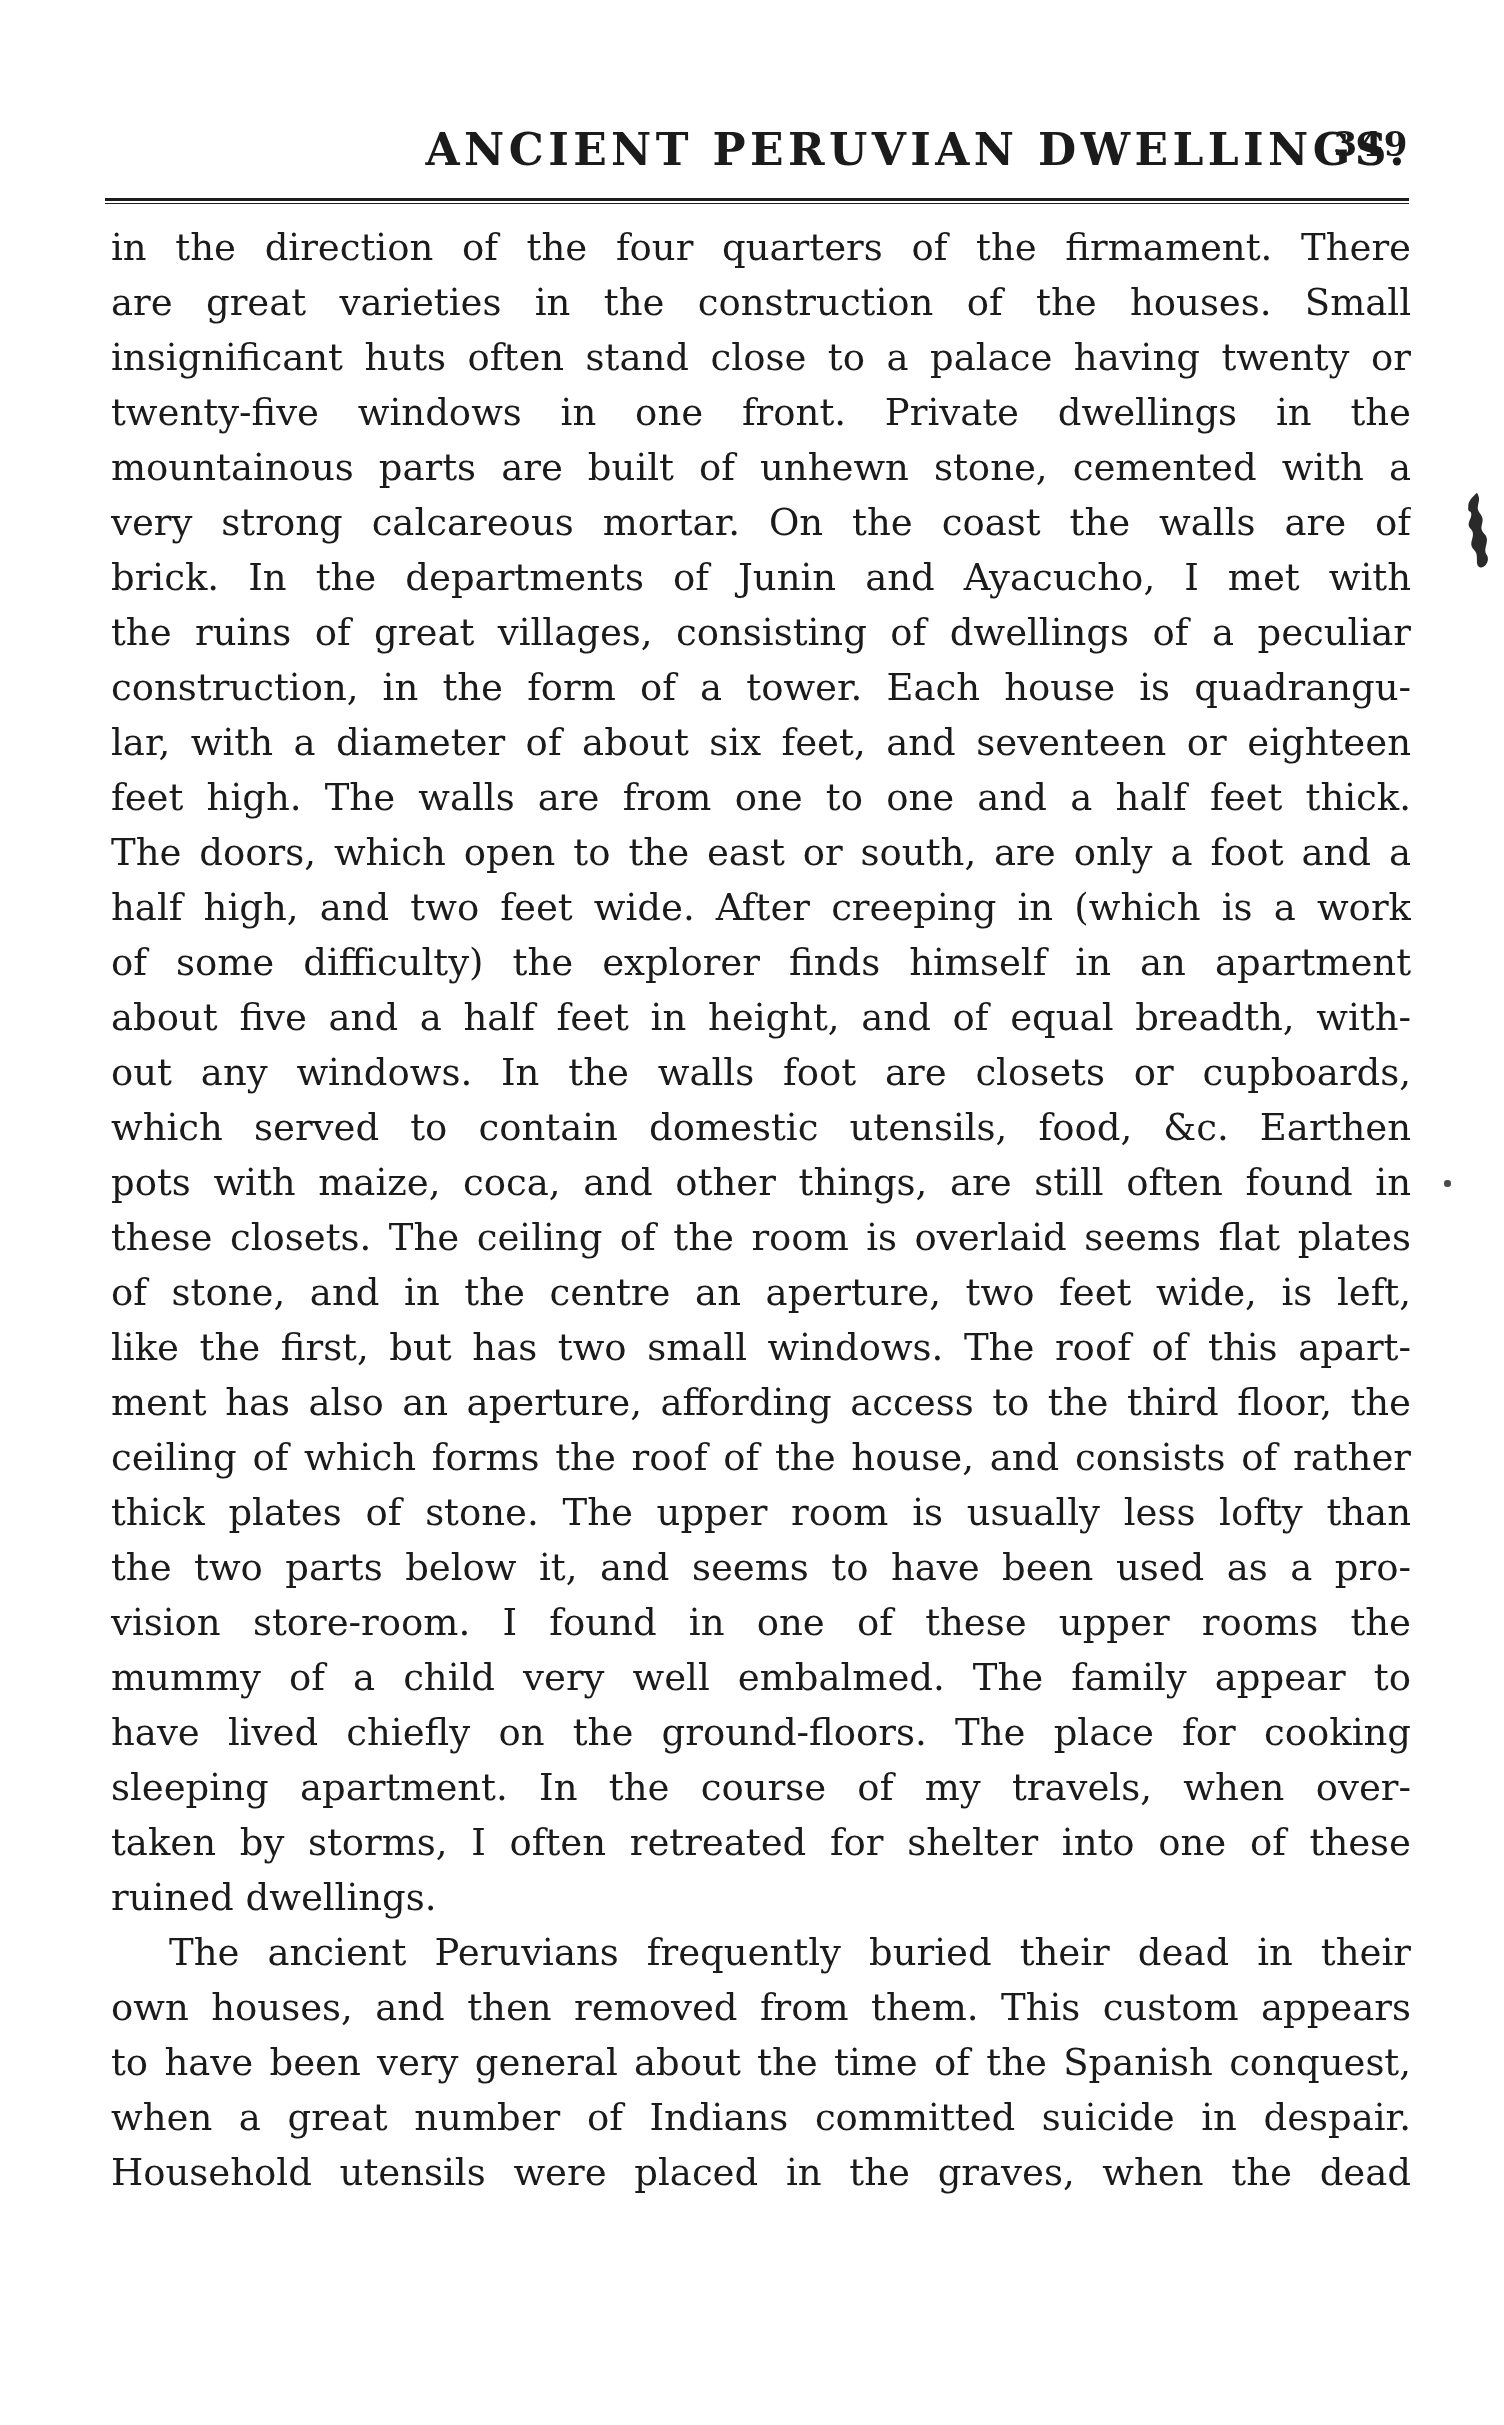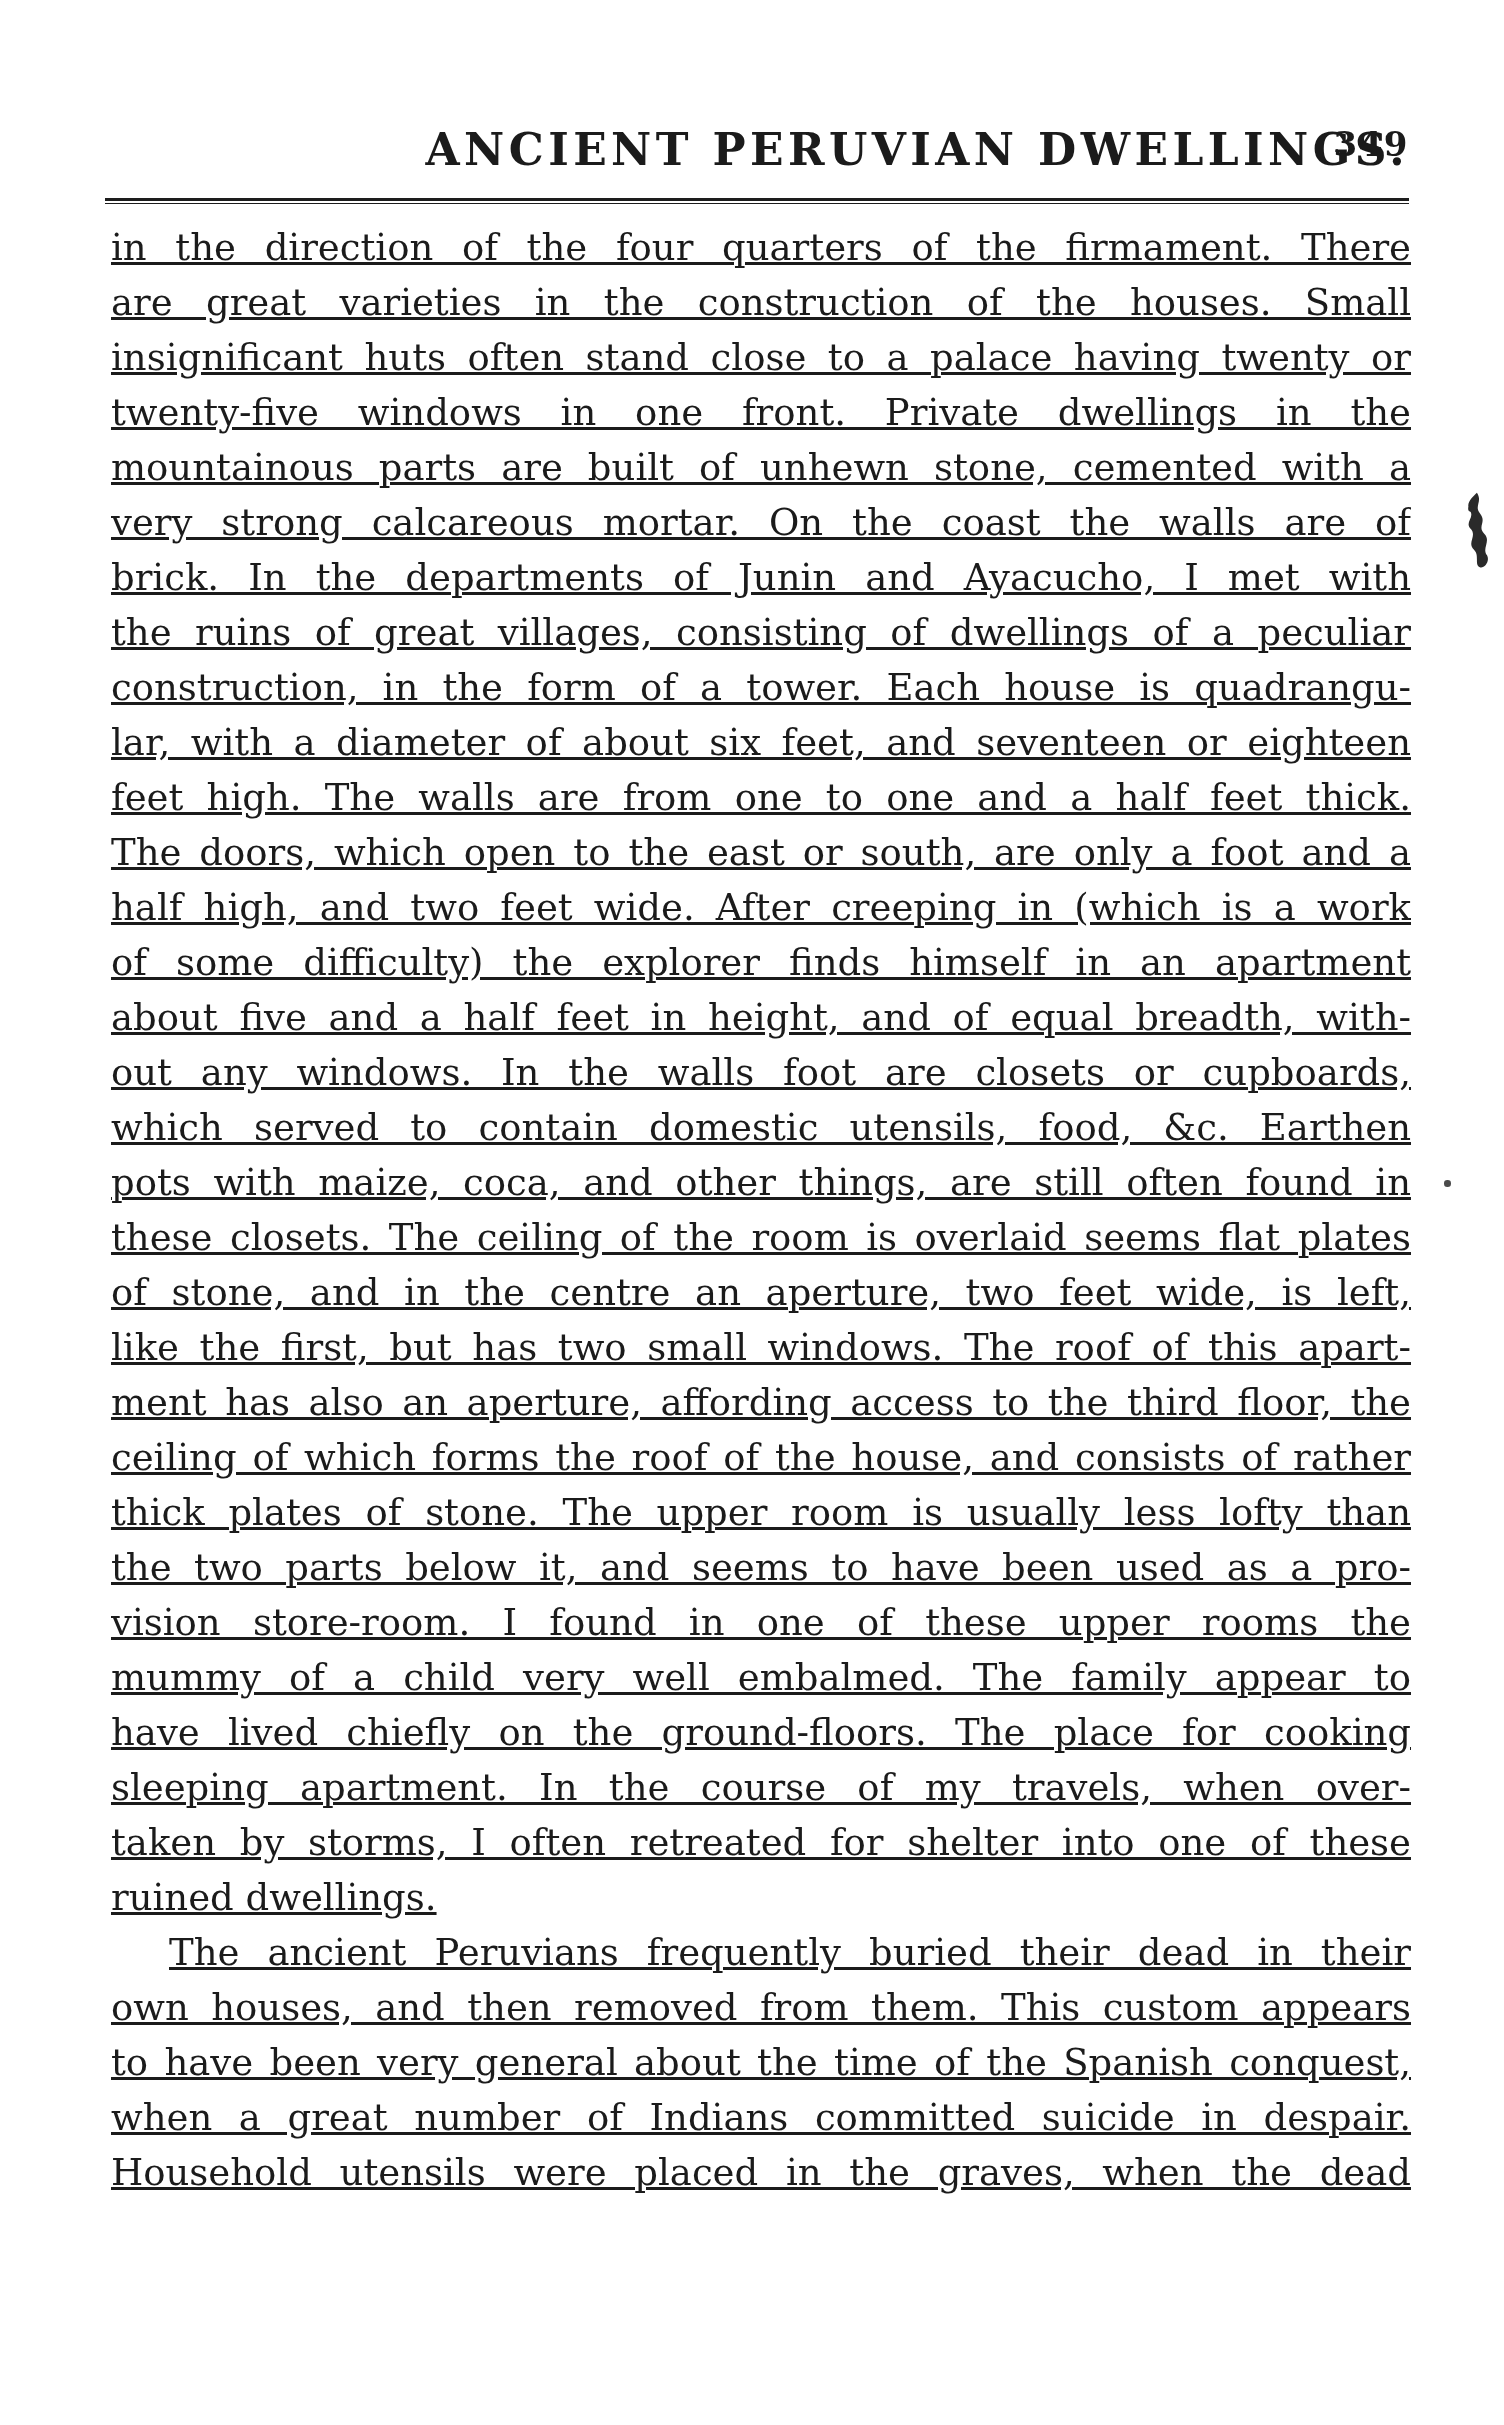--- a/index.html
+++ b/index.html
@@ -60,21 +60,20 @@
   }
   .paragraph {
     margin: 0;
   }
   .line {
     text-align: justify;
     text-align-last: justify;
     white-space: normal;
     overflow: hidden;
     height: 55px;
-    text-decoration: underline;
   }
   .line.indent {
     text-indent: 58px;
   }
   .line.last {
     text-align-last: left;
   }
   .ink-blot {
     position: absolute;
     top: 491px;

